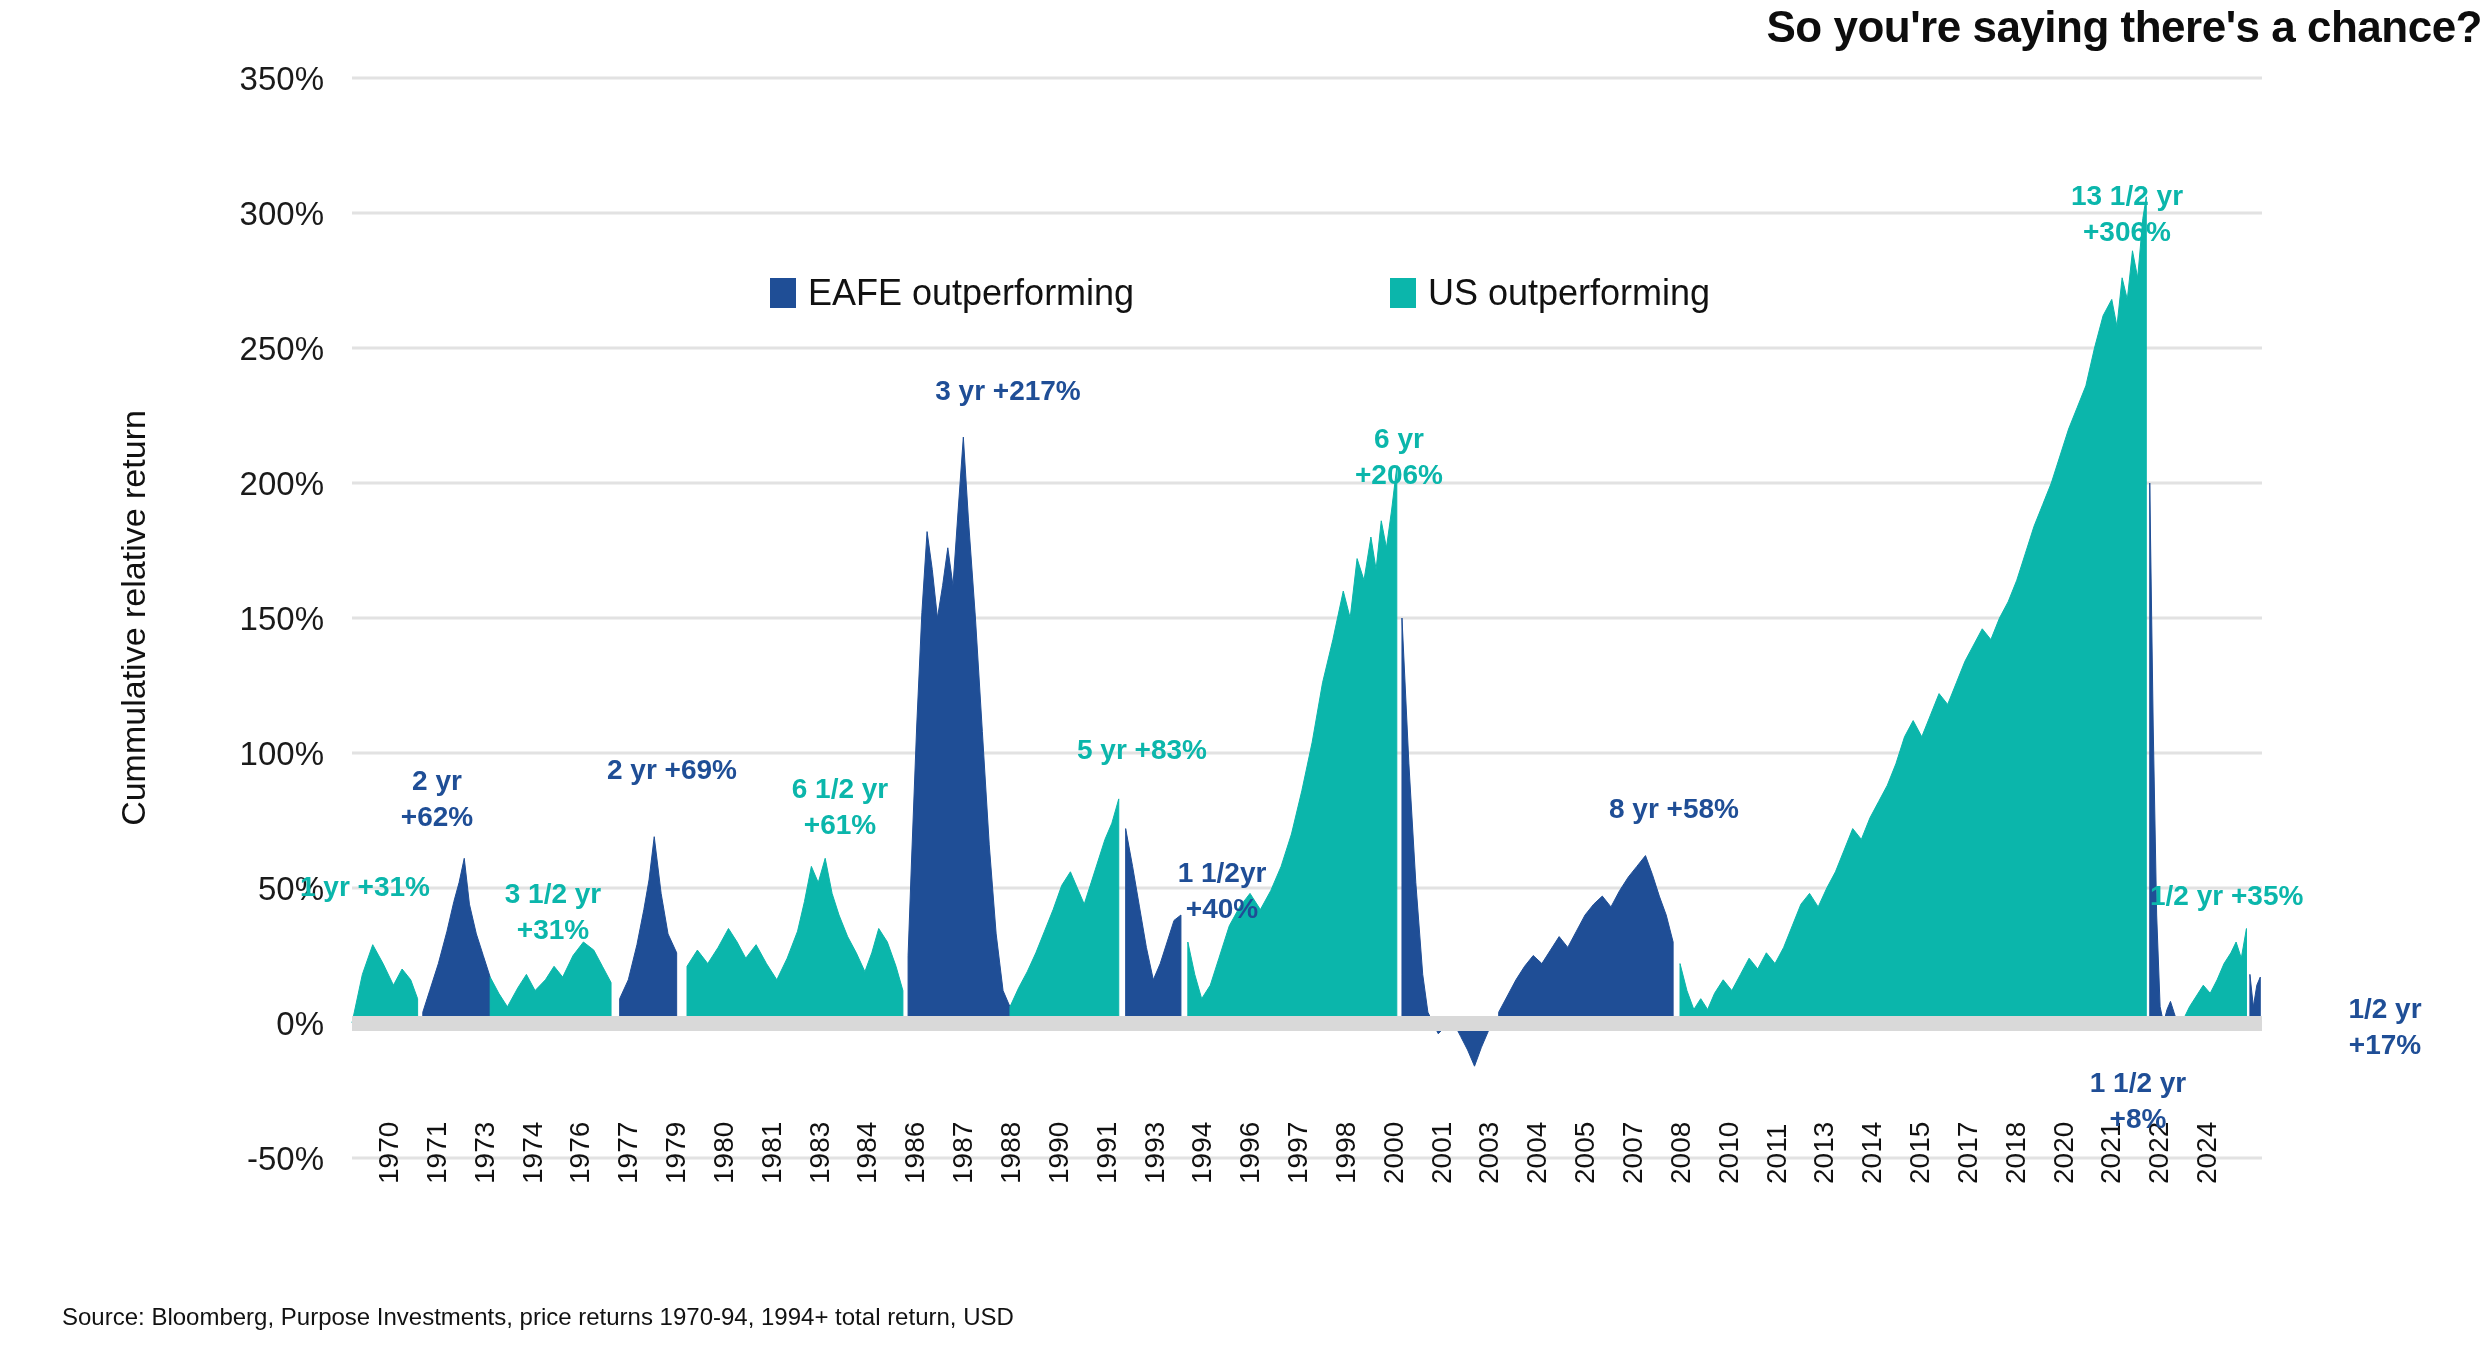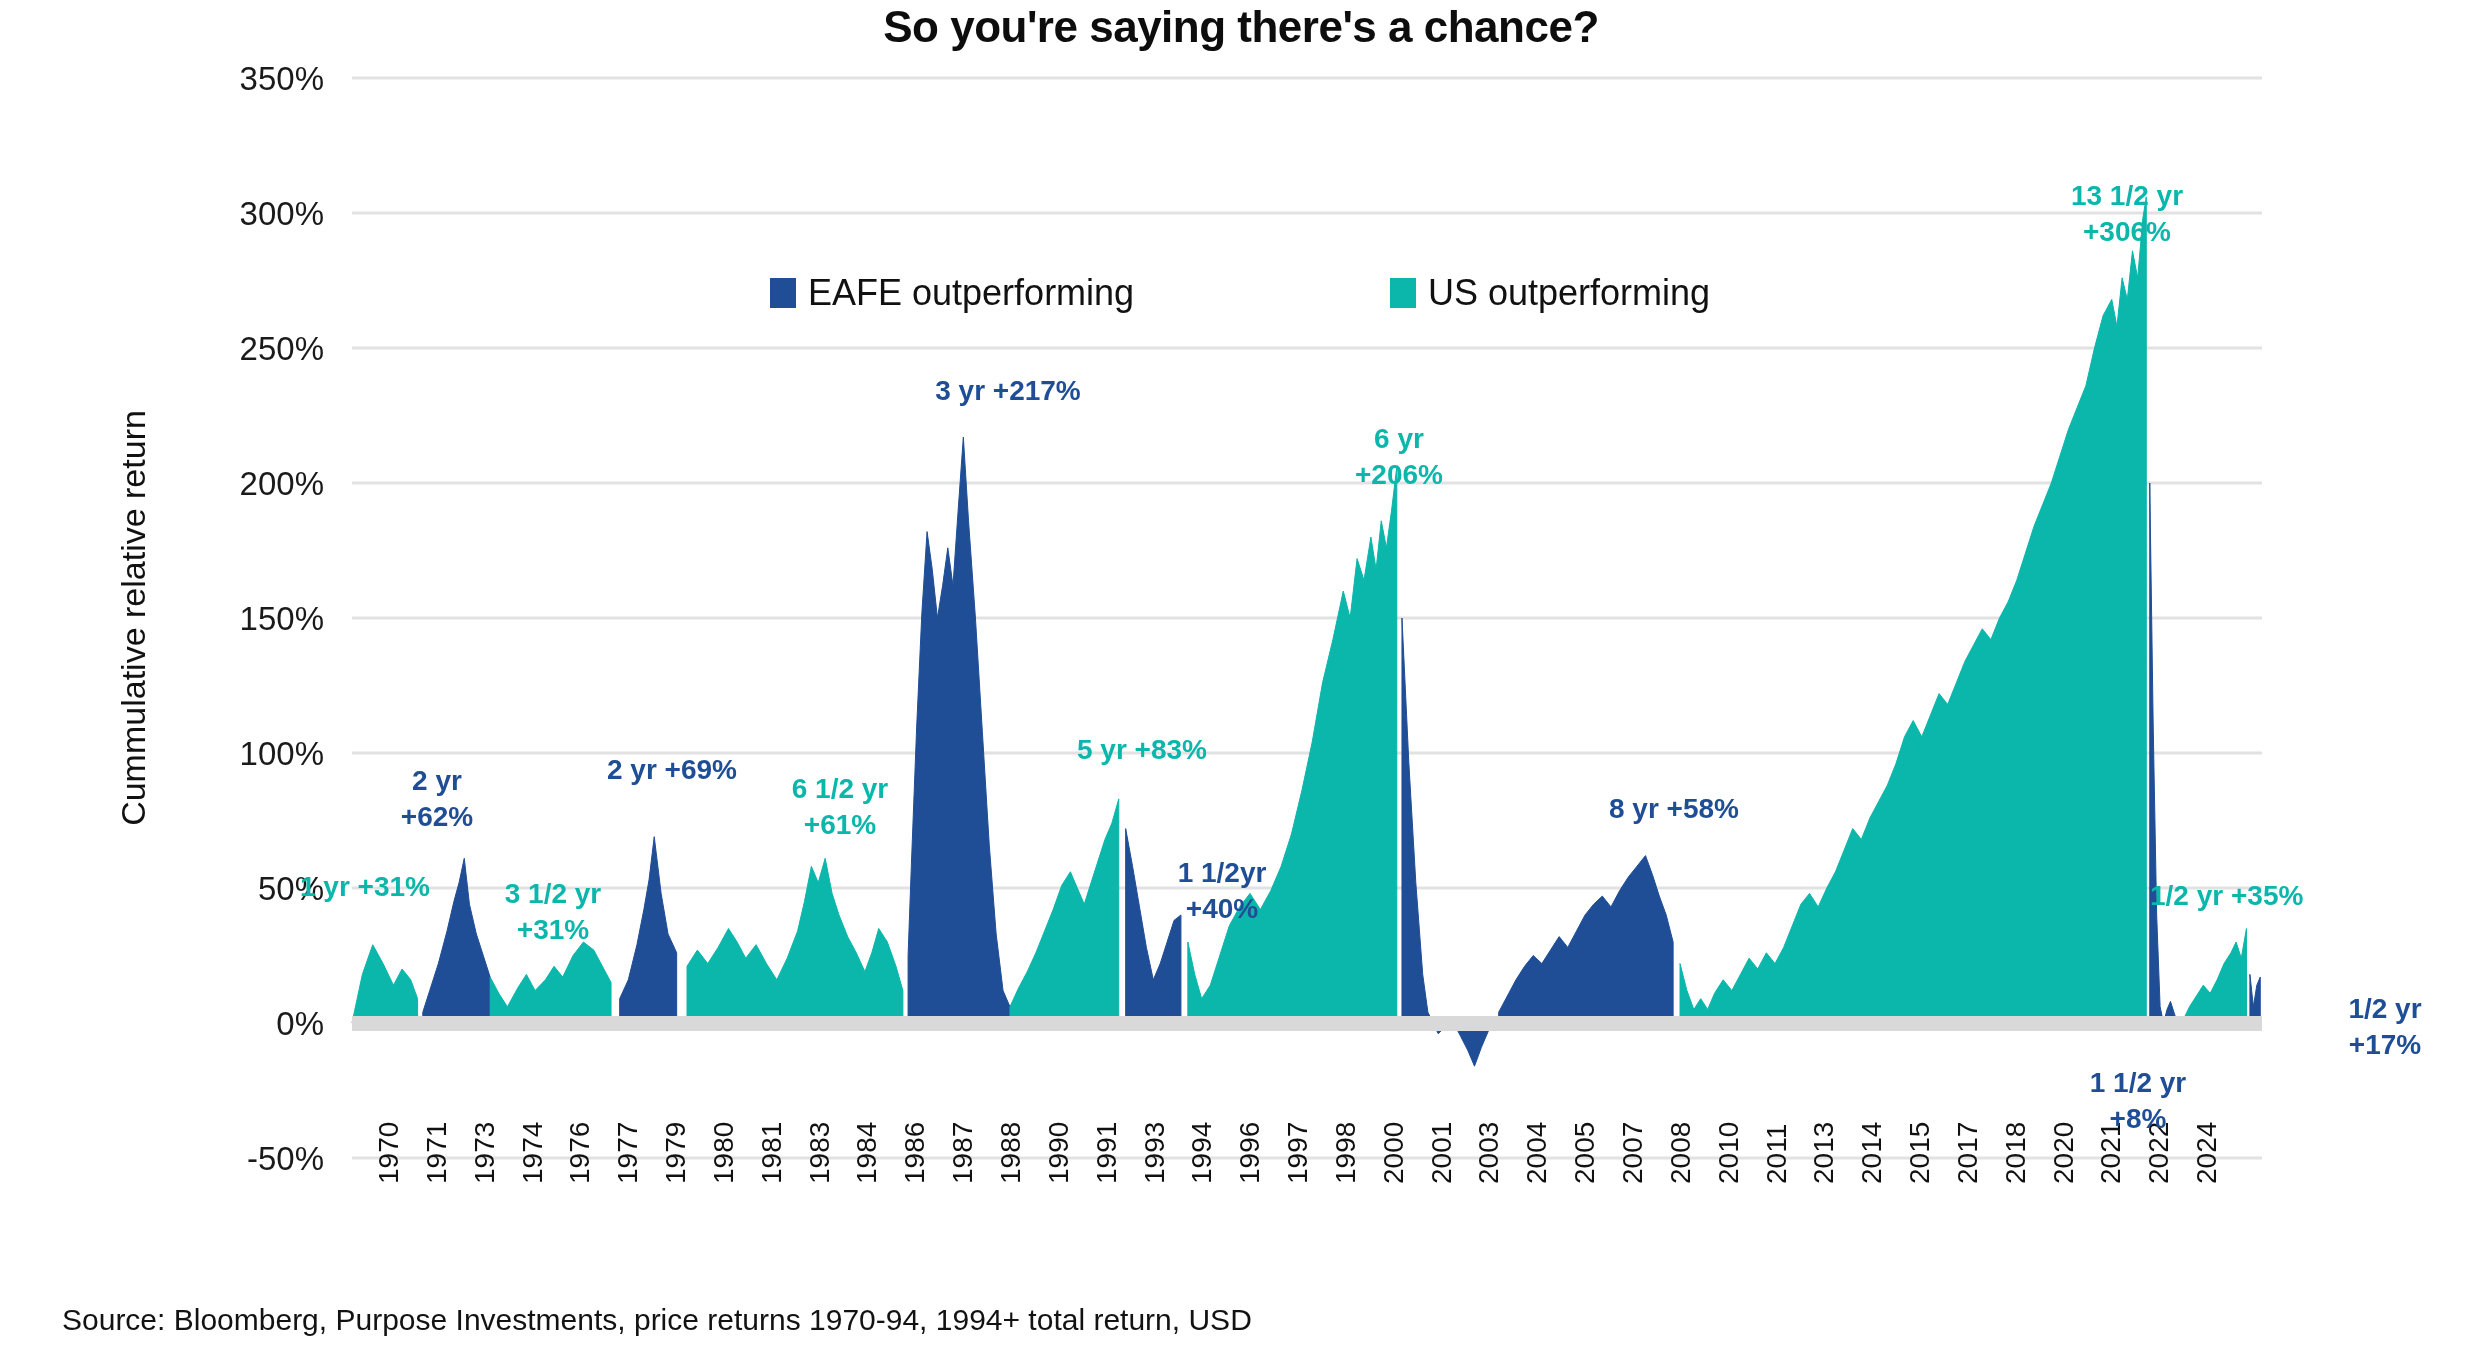--- a/index.html
+++ b/index.html
@@ -18,21 +18,21 @@
     position: relative;
     width: 2482px;
     height: 1352px;
     background: #ffffff;
   }
   .chart-title {
     position: absolute;
     top: 2px;
     left: 0;
     width: 2482px;
-    text-align: center;
+    text-align: right;
     font-size: 44px;
     font-weight: bold;
     color: #0d0d0d;
     letter-spacing: -0.5px;
     font-family: "Liberation Sans", sans-serif;
   }
   #plotsvg {
     position: absolute;
     top: 0;
     left: 0;
@@ -64,21 +64,21 @@
     font-size: 28px;
     font-weight: bold;
     font-family: "Liberation Sans", sans-serif;
   }
   .ann.eafe { fill: #1f4e96; }
   .ann.us   { fill: #0bb6ab; }
   .source-note {
     position: absolute;
     left: 62px;
     top: 1303px;
-    font-size: 30px;
+    font-size: 24px;
     color: #121212;
     font-family: "Liberation Sans", sans-serif;
     white-space: nowrap;
   }
   .gridline { stroke: #e2e2e2; stroke-width: 3; }
   .zeroband { fill: #d9d9d9; }
 </style>
 </head>
 <body>
 

